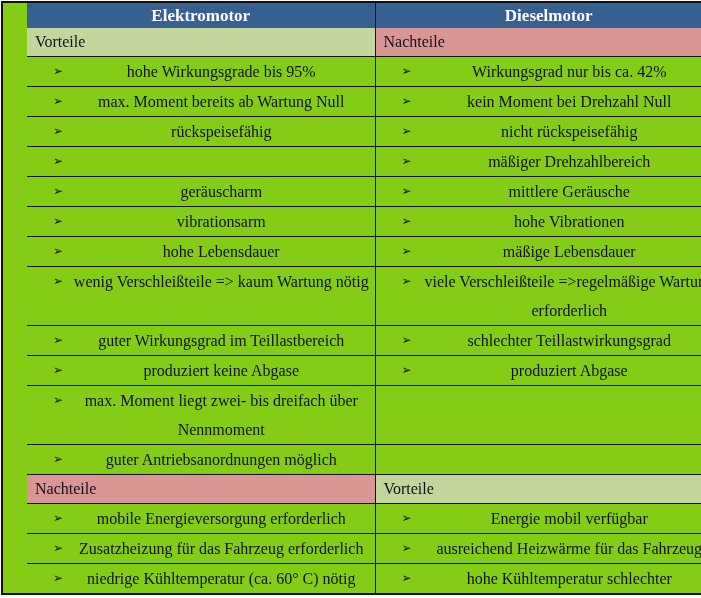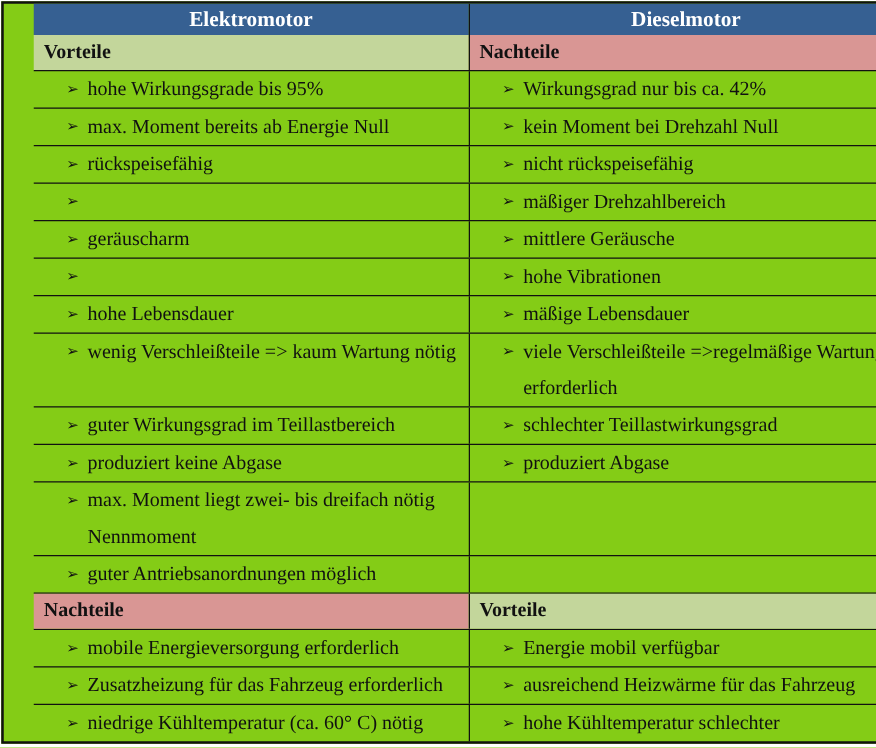--- a/index.html
+++ b/index.html
@@ -30,21 +30,21 @@
   .header-row .cell {
     background: var(--header-bg, #366092);
     color: var(--header-text, #ffffff);
     font-weight: bold;
     font-size: 17px;
     text-align: center;
     height: 25px;
     line-height: 25px;
   }
   .section-cell {
-    font-weight: bold;
+    font-weight: normal;
     font-size: 16px;
     color: #111111;
     height: 28px;
     line-height: 28px;
     padding-left: 8px;
   }
   .section-cell.advantage { background: var(--advantage-bg, #C3D69B); }
   .section-cell.disadvantage { background: var(--disadvantage-bg, #D99694); }
 
   .item-cell {
@@ -58,21 +58,21 @@
     padding-right: 2px;
   }
   .bullet {
     flex: 0 0 17px;
     width: 17px;
     font-family: "DejaVu Sans", sans-serif;
     font-size: 12px;
     line-height: 29px;
     color: #111111;
   }
-  .txt { flex: 1 1 auto; }
+  .txt { flex: 1 1 auto; text-align: center; }
 </style>
 </head>
 <body>
 
 <div id="table">
   <div class="row header-row">
     <div class="cell">Elektromotor</div>
     <div class="cell">Dieselmotor</div>
   </div>
   <div id="rows">
@@ -88,21 +88,21 @@
     </div>
     <div class="cell item-cell">
       <span class="bullet">➢</span>
       <span class="txt">Wirkungsgrad nur bis ca. 42%</span>
     </div>
   </div>
 
   <div class="row item-row">
     <div class="cell item-cell">
       <span class="bullet">➢</span>
-      <span class="txt">max. Moment bereits ab Energie Null</span>
+      <span class="txt">max. Moment bereits ab Wartung Null</span>
     </div>
     <div class="cell item-cell">
       <span class="bullet">➢</span>
       <span class="txt">kein Moment bei Drehzahl Null</span>
     </div>
   </div>
 
   <div class="row item-row">
     <div class="cell item-cell">
       <span class="bullet">➢</span>
@@ -131,20 +131,21 @@
     </div>
     <div class="cell item-cell">
       <span class="bullet">➢</span>
       <span class="txt">mittlere Geräusche</span>
     </div>
   </div>
 
   <div class="row item-row">
     <div class="cell item-cell">
       <span class="bullet">➢</span>
+      <span class="txt">vibrationsarm</span>
     </div>
     <div class="cell item-cell">
       <span class="bullet">➢</span>
       <span class="txt">hohe Vibrationen</span>
     </div>
   </div>
 
   <div class="row item-row">
     <div class="cell item-cell">
       <span class="bullet">➢</span>
@@ -185,21 +186,21 @@
     </div>
     <div class="cell item-cell">
       <span class="bullet">➢</span>
       <span class="txt">produziert Abgase</span>
     </div>
   </div>
 
   <div class="row item-row">
     <div class="cell item-cell">
       <span class="bullet">➢</span>
-      <span class="txt">max. Moment liegt zwei- bis dreifach nötig Nennmoment</span>
+      <span class="txt">max. Moment liegt zwei- bis dreifach über Nennmoment</span>
     </div>
     <div class="cell item-cell">
       <span class="bullet" style="visibility: hidden;">➢</span>
       <span class="txt"></span>
     </div>
   </div>
 
   <div class="row item-row">
     <div class="cell item-cell">
       <span class="bullet">➢</span>

